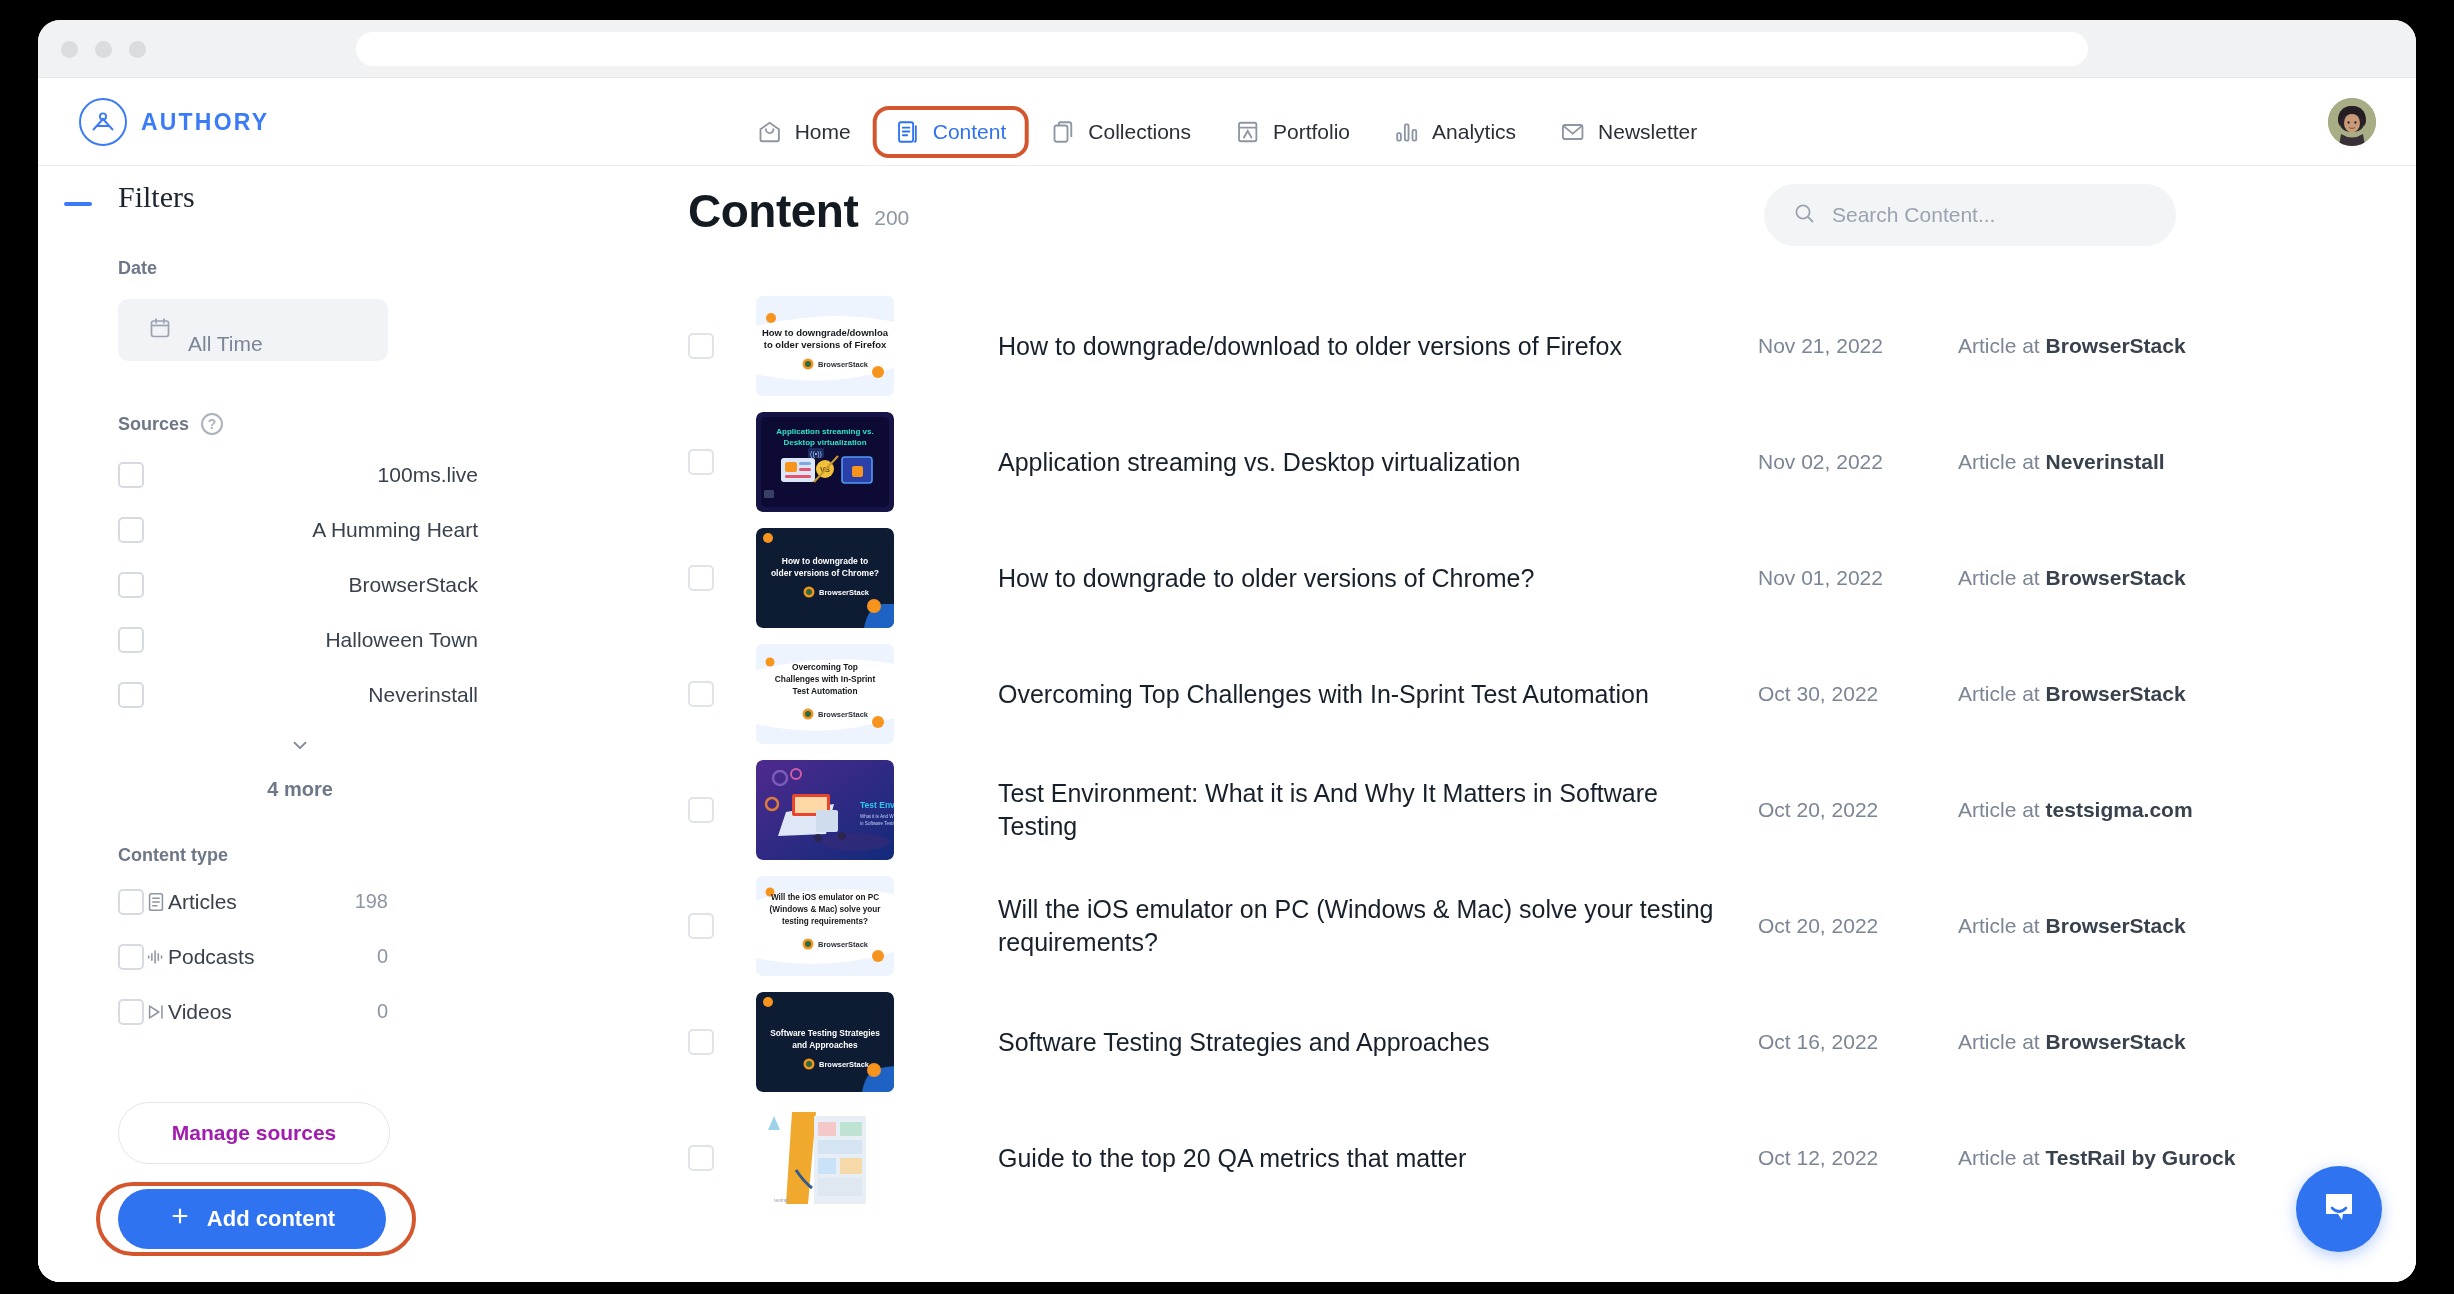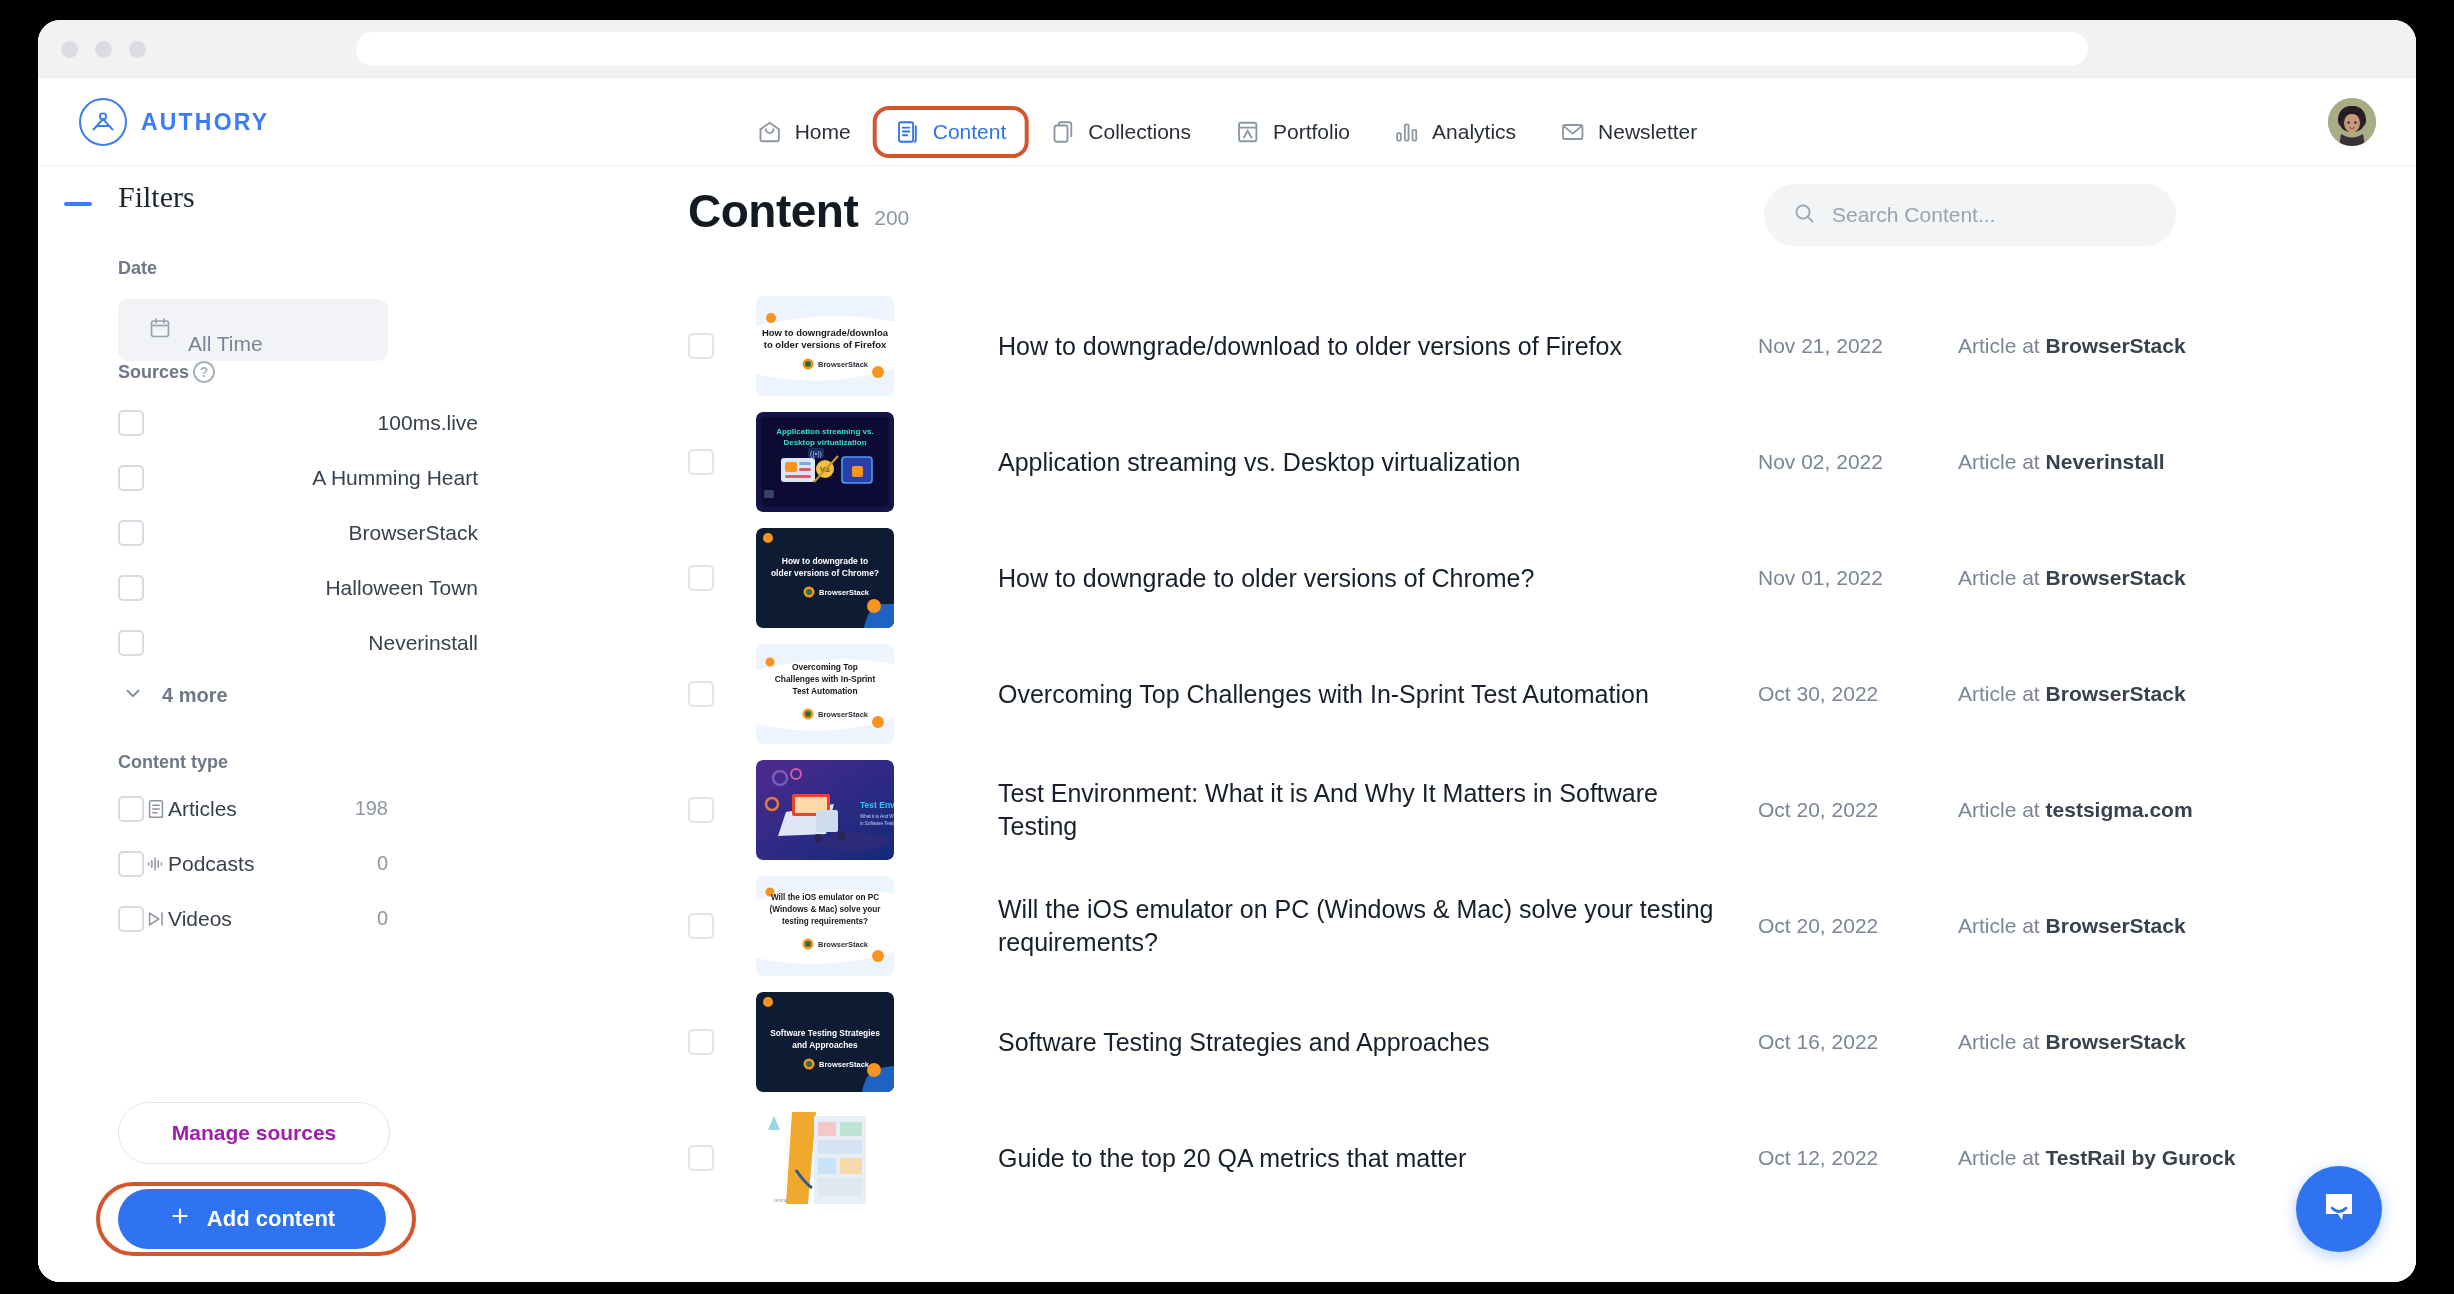--- a/index.html
+++ b/index.html
@@ -178,23 +178,24 @@
     display: flex; align-items: center; gap: 16px;
     padding-left: 30px;
     cursor: pointer;
   }
   #date-pill .date-text {
     font-size: 21px;
     color: #7b8595;
     margin-top: 28px;
   }
   .sources-head {
+    margin-top: 52px;
     display: flex;
     align-items: center;
-    gap: 4px;
+    gap: 12px;
   }
   .help-circle {
     width: 22px; height: 22px;
     border: 2px solid #aab2be;
     border-radius: 50%;
     color: #aab2be;
     font-size: 14px;
     display: flex; align-items: center; justify-content: center;
     cursor: pointer;
     font-weight: 700;
@@ -222,20 +223,21 @@
     margin-left: auto;
     margin-right: 90px;
     font-size: 20px;
     color: #8d96a3;
   }
   .type-ico { width: 24px; display:flex; justify-content:center; }
   #more-row {
     display: flex; align-items: center; gap: 18px;
     margin-left: 84px; margin-top: 12px;
     cursor: pointer;
+    flex-direction: column;
   }
   #more-row .more-label {
     font-size: 20px; font-weight: 700; color: #6d7787;
   }
   #content-type-label { margin-top: 44px; }
 
   
   #sidebar-fade {
     position: absolute;
     left: 0; bottom: 126px;

